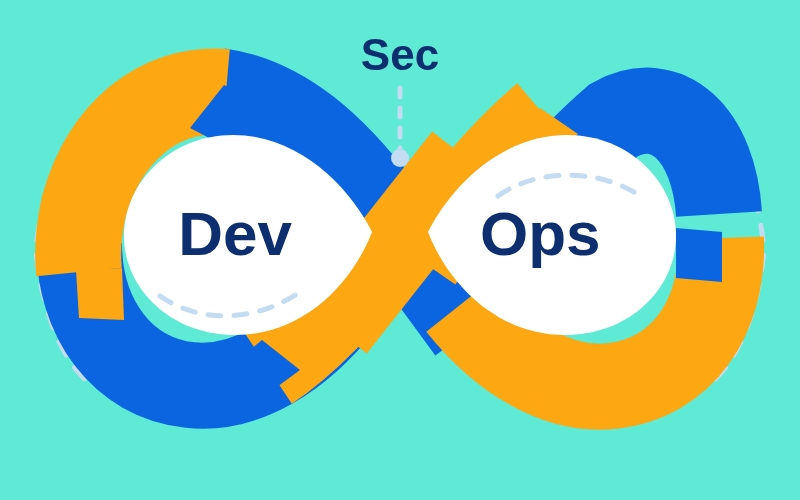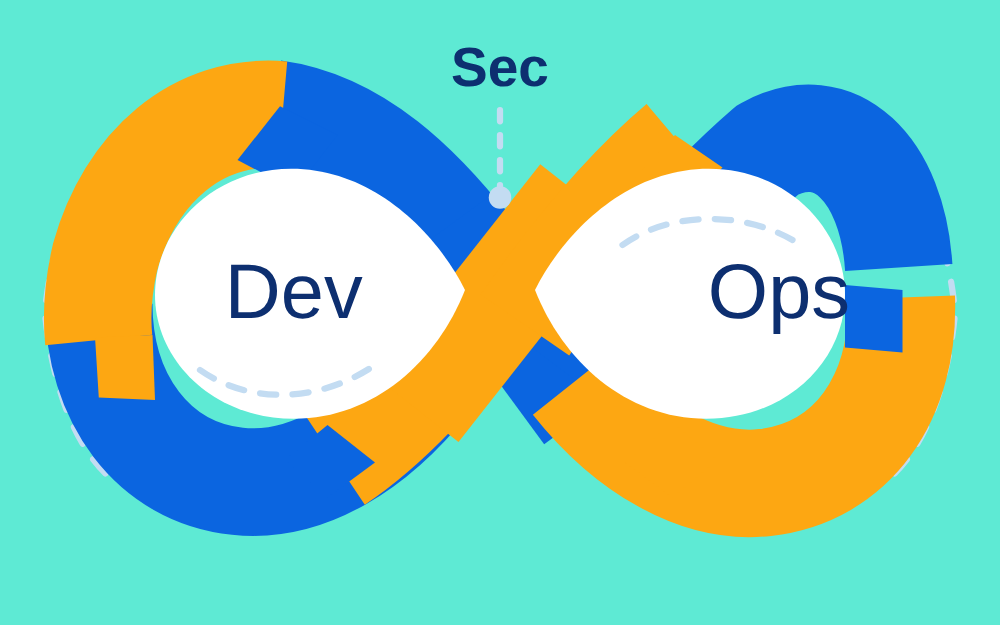--- a/index.html
+++ b/index.html
@@ -23,39 +23,39 @@
     position: absolute;
     left: 0;
     top: 0;
     width: 800px;
     height: 500px;
     display: block;
   }
   .loop-label {
     position: absolute;
     font-family: "Liberation Sans", sans-serif;
-    font-weight: 400;
+    font-weight: 700;
     font-size: 62px;
     color: #0d2f70;
     letter-spacing: 0px;
     line-height: 1;
     white-space: nowrap;
     user-select: none;
   }
   #label-dev {
     left: 160px;
     top: 203px;
     width: 150px;
     text-align: center;
   }
   #label-ops {
-    left: 520px;
+    left: 480px;
     top: 203px;
     width: 160px;
-    text-align: right;
+    text-align: left;
   }
   #label-sec {
     position: absolute;
     left: 330px;
     top: 33px;
     width: 140px;
     text-align: center;
     font-family: "Liberation Sans", sans-serif;
     font-weight: 700;
     font-size: 44px;

